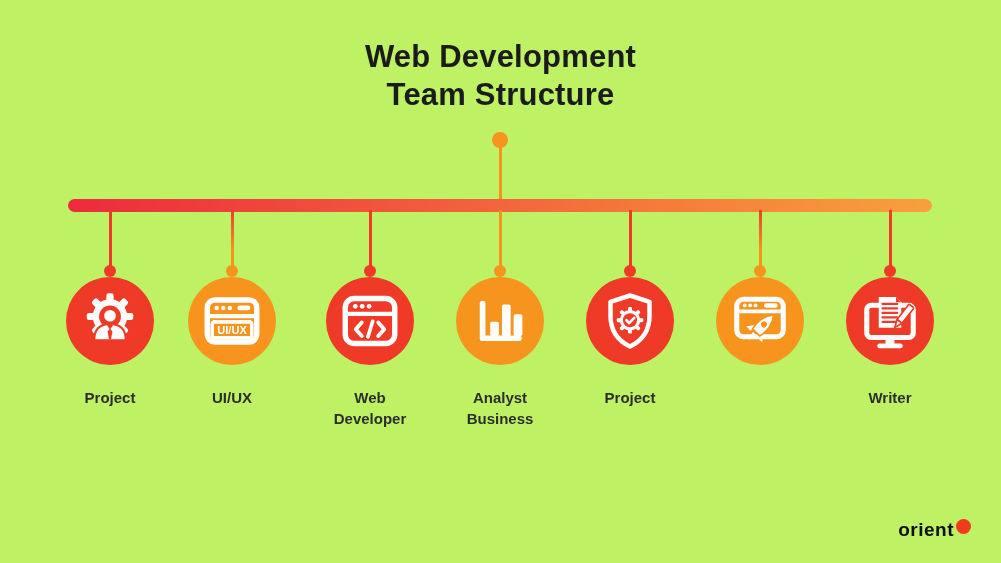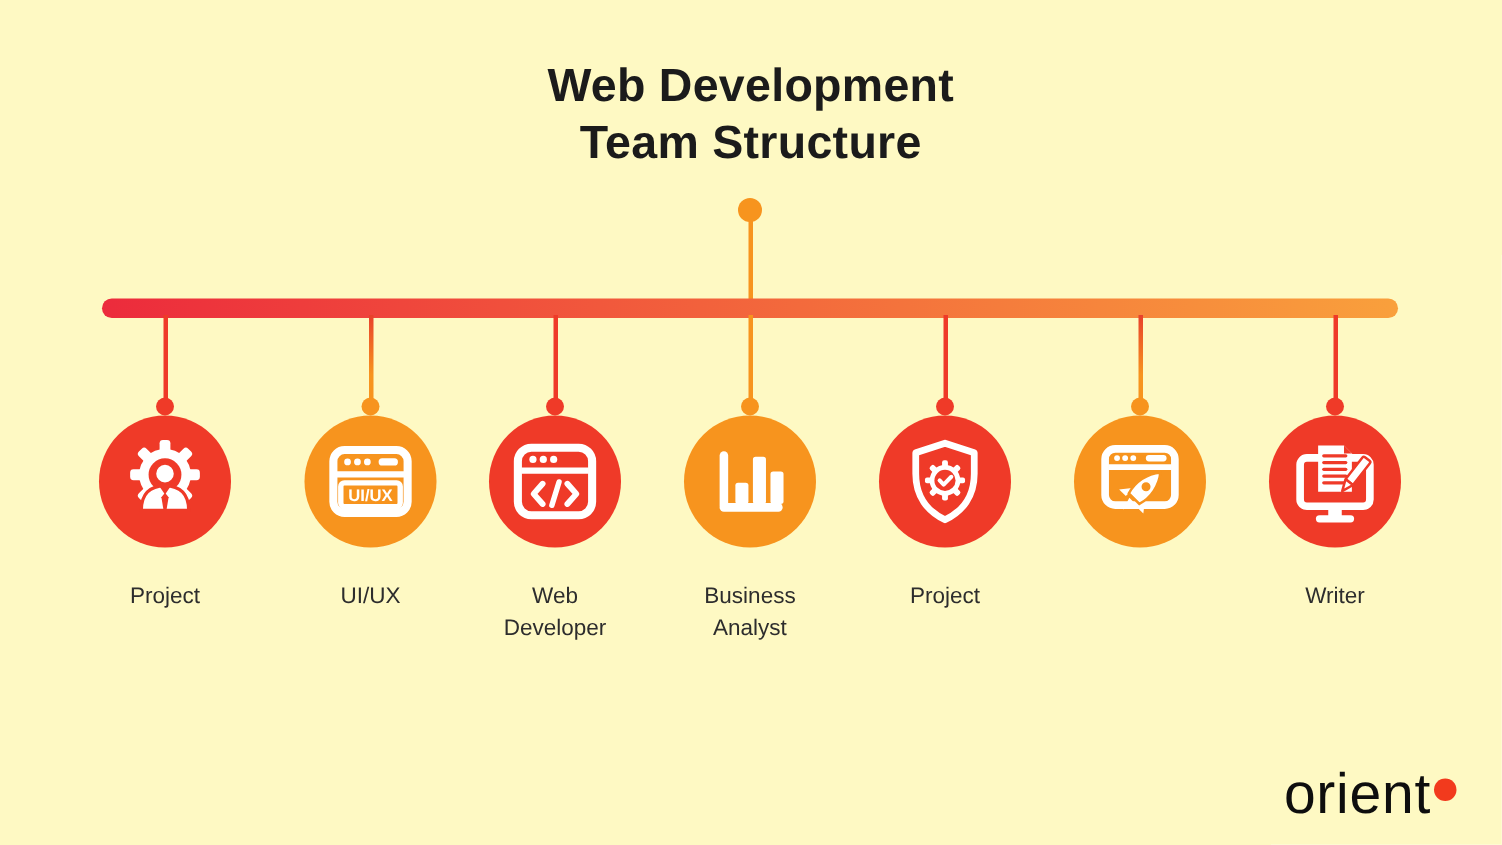--- a/index.html
+++ b/index.html
@@ -39,39 +39,39 @@
   }
   .node-circle{
     position:absolute;top:78px;left:36px;
     width:88px;height:88px;border-radius:50%;
     display:flex;align-items:center;justify-content:center;
   }
   .node-circle svg{width:72px;height:72px;display:block;}
   .role-label{
     position:absolute;top:188px;left:0;width:160px;
     text-align:center;font-size:15px;line-height:21px;
-    font-weight:400;color:#2D2D2D;
+    font-weight:700;color:#2D2D2D;
   }
   .logo{
     position:absolute;right:30px;bottom:19px;
     display:flex;align-items:flex-start;
   }
   .logo-text{
-    font-size:38px;font-weight:400;color:#0E0E0E;
+    font-size:19px;font-weight:700;color:#0E0E0E;
     letter-spacing:.5px;line-height:28px;
   }
   .logo-dot{
     width:15px;height:15px;border-radius:50%;
     margin:3px 0 0 2px;
   }
 </style>
 </head>
 <body>
 
-<div class="canvas" style="background: #fef9c3;">
+<div class="canvas" style="background: #bef264;">
 
   <div class="title" style="color: rgb(27, 27, 27);">
     <div>Web Development</div>
     <div>Team Structure</div>
   </div>
 
   <div class="top-dot" style="background: rgb(247, 148, 30);"></div>
   <div class="top-line" style="background: rgb(247, 148, 30);"></div>
   <div class="timeline-bar" style="background: linear-gradient(90deg, rgb(236, 43, 60), rgb(249, 160, 60));"></div>
 
@@ -96,21 +96,21 @@
       <circle cx="24" cy="20.5" r="4.6" fill="#fff" stroke="currentColor" stroke-width="1.4"></circle>
       <path d="M13.5,36.8 Q13.5,26 24,26 Q34.5,26 34.5,36.8 Z" fill="#fff" stroke="currentColor" stroke-width="1.4"></path>
       <path d="M21.7,26.4 L26.3,26.4 L24,29.8 Z" fill="currentColor"></path>
       <path d="M24,29 L25.6,31 L24.7,36.4 L23.3,36.4 L22.4,31 Z" fill="currentColor"></path>
     </svg>
         </div>
         <div class="role-label">
           <div>Project</div>
         </div>
       </div>
-      <div class="column" style="left: 167px;">
+      <div class="column" style="left: 152px;">
         <div class="drop-line" style="background: linear-gradient(rgb(232, 64, 43), rgb(247, 148, 30) 70%);"></div>
         <div class="node-dot" style="background: rgb(247, 148, 30);"></div>
         <div class="node-circle" style="background: rgb(247, 148, 30); color: rgb(247, 148, 30);">
           <svg viewBox="0 0 48 48">
       <rect x="7.5" y="10" width="33" height="28" rx="5" fill="none" stroke="#fff" stroke-width="3.6"></rect>
       <line x1="9" y1="20.8" x2="39" y2="20.8" stroke="#fff" stroke-width="2.8"></line>
       <circle cx="13.8" cy="15.3" r="1.5" fill="#fff"></circle>
       <circle cx="18.2" cy="15.3" r="1.5" fill="#fff"></circle>
       <circle cx="22.6" cy="15.3" r="1.5" fill="#fff"></circle>
       <rect x="27.6" y="13.7" width="8.6" height="3.2" rx="1.6" fill="#fff"></rect>
@@ -150,22 +150,22 @@
       <g fill="#fff">
         <rect x="10.5" y="10.5" width="3.8" height="26" rx="1.9"></rect>
         <rect x="10.5" y="33.6" width="28" height="3.8" rx="1.9"></rect>
         <rect x="17.5" y="24.5" width="5.8" height="9.5" rx="1.2"></rect>
         <rect x="25.3" y="13" width="5.8" height="21" rx="1.2"></rect>
         <rect x="33.1" y="19.5" width="5.8" height="14.5" rx="1.2"></rect>
       </g>
     </svg>
         </div>
         <div class="role-label">
+          <div>Analyst</div>
           <div>Business</div>
-          <div>Analyst</div>
         </div>
       </div>
       <div class="column" style="left: 550px;">
         <div class="drop-line" style="background: rgb(239, 58, 40);"></div>
         <div class="node-dot" style="background: rgb(239, 58, 40);"></div>
         <div class="node-circle" style="background: rgb(239, 58, 40); color: rgb(239, 58, 40);">
           <svg viewBox="0 0 48 48">
       <path d="M24,7 L37,11.2 V20.5 C37,30.5 31.8,37.3 24,41 C16.2,37.3 11,30.5 11,20.5 V11.2 Z" fill="none" stroke="#fff" stroke-width="3" stroke-linejoin="round"></path>
       <g fill="#fff">
         <rect x="22.7" y="14.6" width="2.6" height="3.4" rx="0.9"></rect>

